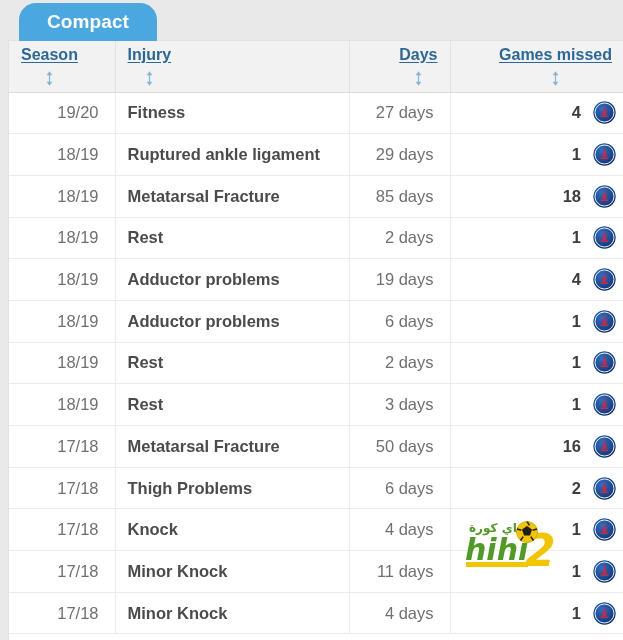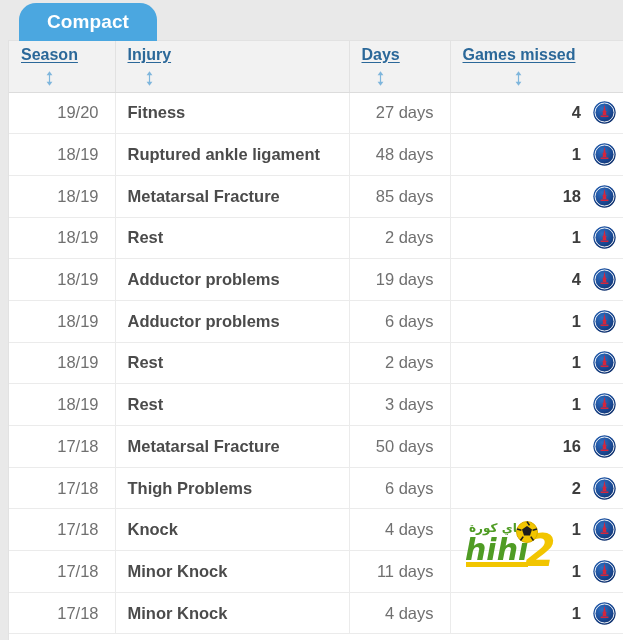--- a/index.html
+++ b/index.html
@@ -96,21 +96,21 @@
     box-sizing: border-box;
     border-right: 1px solid #e2e2e2;
     border-bottom: 1px solid #dcdcdc;
     font-size: 16px;
     font-weight: bold;
     color: #2b6899;
     text-align: left;
     vertical-align: middle;
     white-space: nowrap;
   }
-  thead th.right { }
+  thead th.right { text-align: right; }
   thead th:last-child { border-right: none; }
 
   .th-inner {
     display: inline-flex;
     align-items: center;
     gap: 6px;
     flex-direction: column;
   }
   .th-label {
     text-decoration: underline;
@@ -264,21 +264,21 @@
     <path d="M20 6.5 L23.4 24.5 H16.6 Z" fill="#d6263c"></path>
     <rect x="13.2" y="25.2" width="13.6" height="2.6" fill="#d6263c"></rect>
     <rect x="16.4" y="17.8" width="7.2" height="1.8" fill="#d6263c"></rect>
   </svg>
               </span>
             </td>
           </tr>
           <tr>
             <td class="season">18/19</td>
             <td class="injury">Ruptured ankle ligament</td>
-            <td class="days">48 days</td>
+            <td class="days">29 days</td>
             <td class="games">
               <span class="games-cell">
                 <span class="games-num">1</span>
   <svg class="club-badge" viewBox="0 0 40 40" aria-hidden="true">
     <defs>
       <radialGradient id="psgG" cx="38%" cy="32%" r="72%">
         <stop offset="0%" stop-color="#2f6fc0"></stop>
         <stop offset="60%" stop-color="#1b4b96"></stop>
         <stop offset="100%" stop-color="#0e2f6b"></stop>
       </radialGradient>

